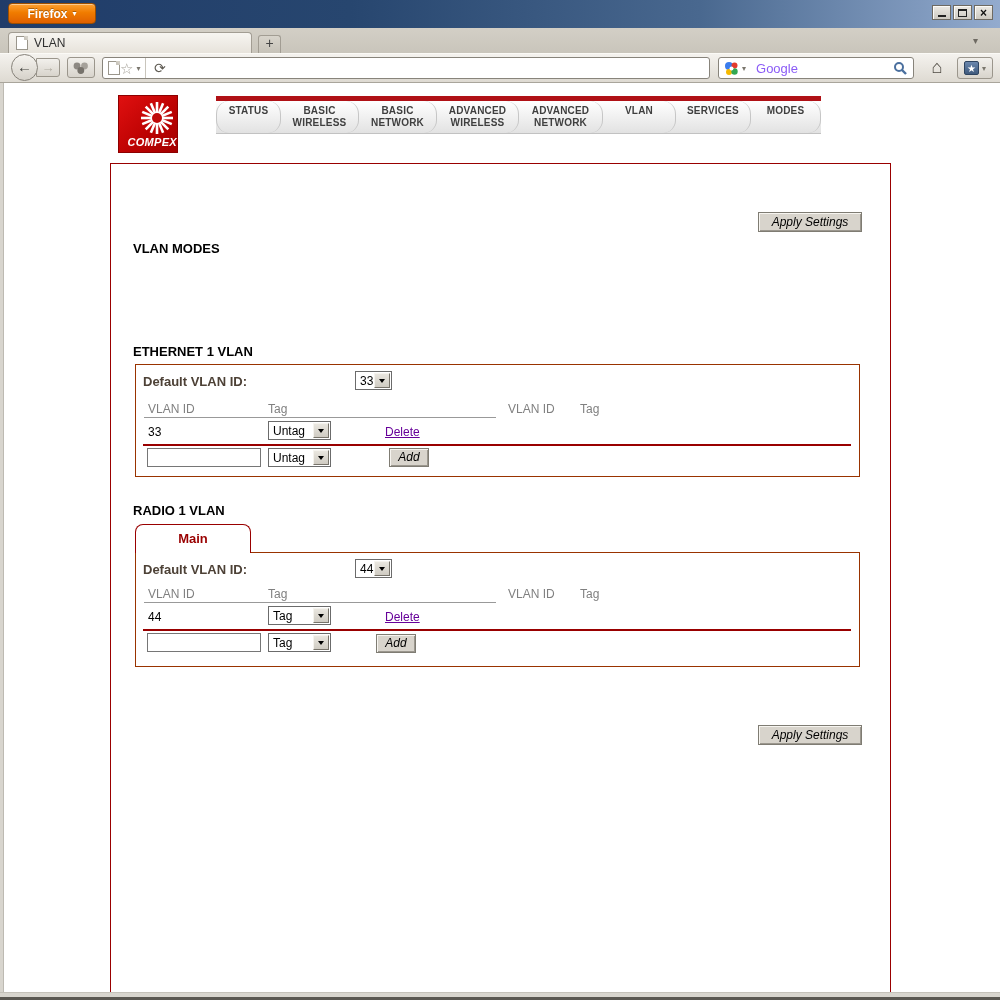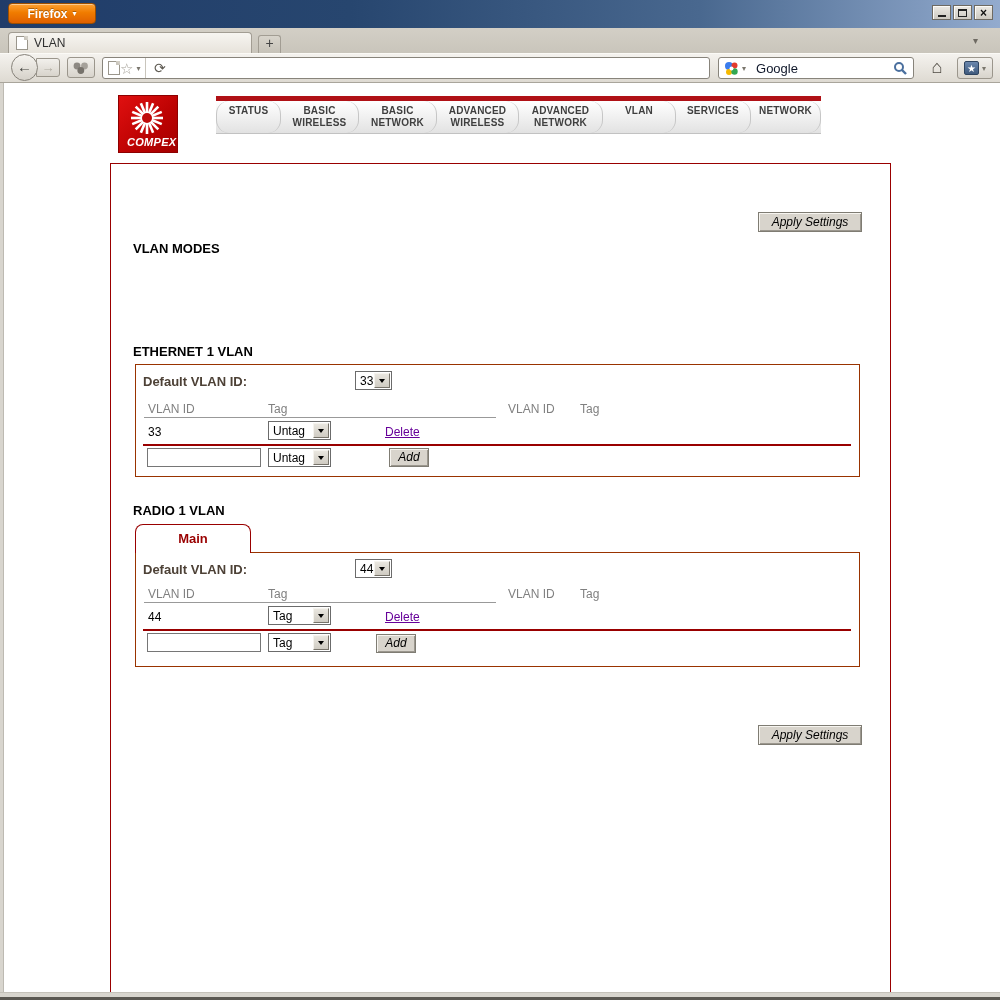--- a/index.html
+++ b/index.html
@@ -53,41 +53,41 @@
     border:1px solid #88847b; border-radius:3px; display:flex; align-items:center; }
   .urlbar .pageicon { margin-left:5px; }
   .urltext { flex:1; margin-left:7px; font-size:13px; color:#1a1a1a; white-space:nowrap; overflow:hidden; }
   .star { color:#a5a198; font-size:15px; line-height:15px; }
   .smallcaret { color:#7b776e; font-size:8px; margin:0 5px 0 3px; }
   .urldivider { width:1px; height:20px; background:#c9c5bc; }
   .reload { width:27px; text-align:center; color:#5e5a52; font-size:14px; }
   .searchbox { position:absolute; left:718px; top:4px; width:196px; height:22px; background:#fff;
     border:1px solid #88847b; border-radius:3px; display:flex; align-items:center; }
   .gicon { margin-left:5px; }
-  .searchtext { flex:1; margin-left:5px; font-size:13px; color:#0f172a; }
+  .searchtext { flex:1; margin-left:5px; font-size:13px; color:#8b5cf6; }
   .magicon { margin-right:6px; }
   .homebtn { position:absolute; left:922px; top:3px; width:30px; height:24px; text-align:center;
     color:#4e4a42; font-size:18px; line-height:23px; }
   .bmbtn { position:absolute; left:957px; top:4px; width:36px; height:22px; border-radius:3px;
     background:linear-gradient(#f2f0ec,#d8d4cc); border:1px solid #9b968c;
     display:flex; align-items:center; justify-content:center; gap:3px; }
   .bmsquare { width:15px; height:14px; background:linear-gradient(#6a87ad,#3f5a7d); border:1px solid #2e4460;
     border-radius:2px; color:#fff; font-size:10px; line-height:13px; text-align:center; }
 
   
   .edge-l { position:absolute; left:0; top:83px; bottom:0; width:4px; background:#d8d5ce; border-right:1px solid #bdbab2; }
   .edge-r { position:absolute; right:0; top:83px; bottom:0; width:4px; background:#d8d5ce; border-left:1px solid #bdbab2; }
   .edge-b { position:absolute; left:0; bottom:0; width:1000px; height:8px; background:#d8d5ce; border-top:1px solid #c4c1b9; border-bottom:3px solid #5a5751; }
 
   
   .page { position:absolute; top:83px; left:4px; width:992px; height:909px; background:#fff; overflow:hidden; }
 
   .logo { position:absolute; left:114px; top:12px; width:60px; height:58px;
     background:linear-gradient(135deg,#e01010,#bb0202 60%,#a40000); border:1px solid #8d0000;
-    display:flex; flex-direction:column; align-items:flex-start;padding-left:8px; }
+    display:flex; flex-direction:column; align-items:flex-end;padding-left:8px; }
   .logo svg { margin-top:2px; }
   .logotext { color:#fff; font-weight:bold; font-style:italic; font-size:11px; letter-spacing:.3px; margin-top:-2px; }
 
   .mainnav { position:absolute; left:212px; top:13px; width:605px; }
   .navredbar { height:5px; background:#b01116; }
   .navitems { display:flex; height:33px; background:linear-gradient(#ffffff,#e2e2e2); border-bottom:1px solid #c2c2c2; }
   .navitem { border-right:1px solid #c6c6c6; text-align:center; padding-top:4px;
     font-size:10px; font-weight:bold; color:#3f3f3f; line-height:12px; letter-spacing:.2px; cursor:pointer;border-radius:13px; }
   .navitem:first-child { border-left:1px solid #c6c6c6; }
 
@@ -238,21 +238,21 @@
     <div class="mainnav">
       <div class="navredbar"></div>
       <div class="navitems">
         <div class="navitem" style="width:65px">STATUS</div>
         <div class="navitem" style="width:78px">BASIC WIRELESS</div>
         <div class="navitem" style="width:78px">BASIC NETWORK</div>
         <div class="navitem" style="width:82px">ADVANCED WIRELESS</div>
         <div class="navitem" style="width:84px">ADVANCED NETWORK</div>
         <div class="navitem" style="width:73px">VLAN</div>
         <div class="navitem" style="width:75px">SERVICES</div>
-        <div class="navitem" style="width:70px">NETWORK</div>
+        <div class="navitem" style="width:70px">MODES</div>
       </div>
     </div>
 
     <div class="frame">
 
       <button class="btn apply apply-top">Apply Settings</button>
 
       <div class="secheading" style="left:22px; top:77px">VLAN MODES</div>
 
       <div class="secheading" style="left:22px; top:180px">ETHERNET 1 VLAN</div>

